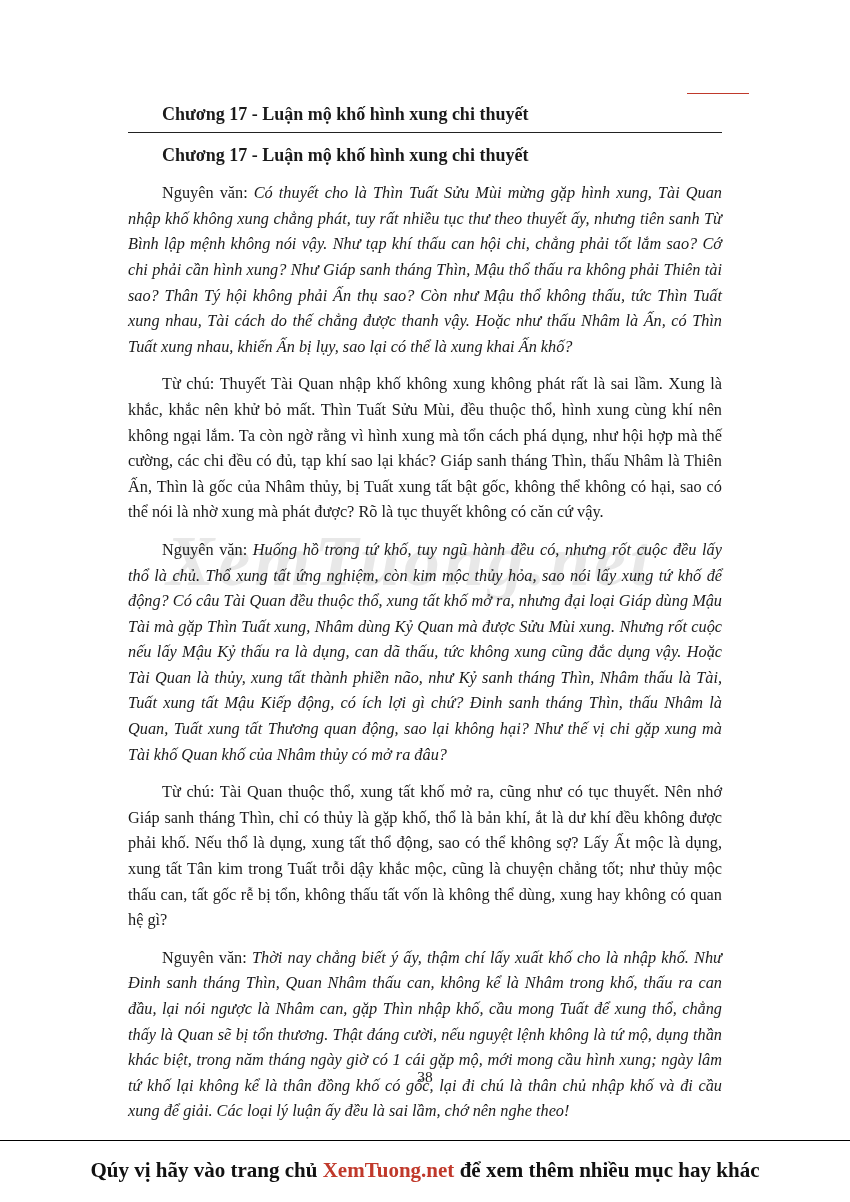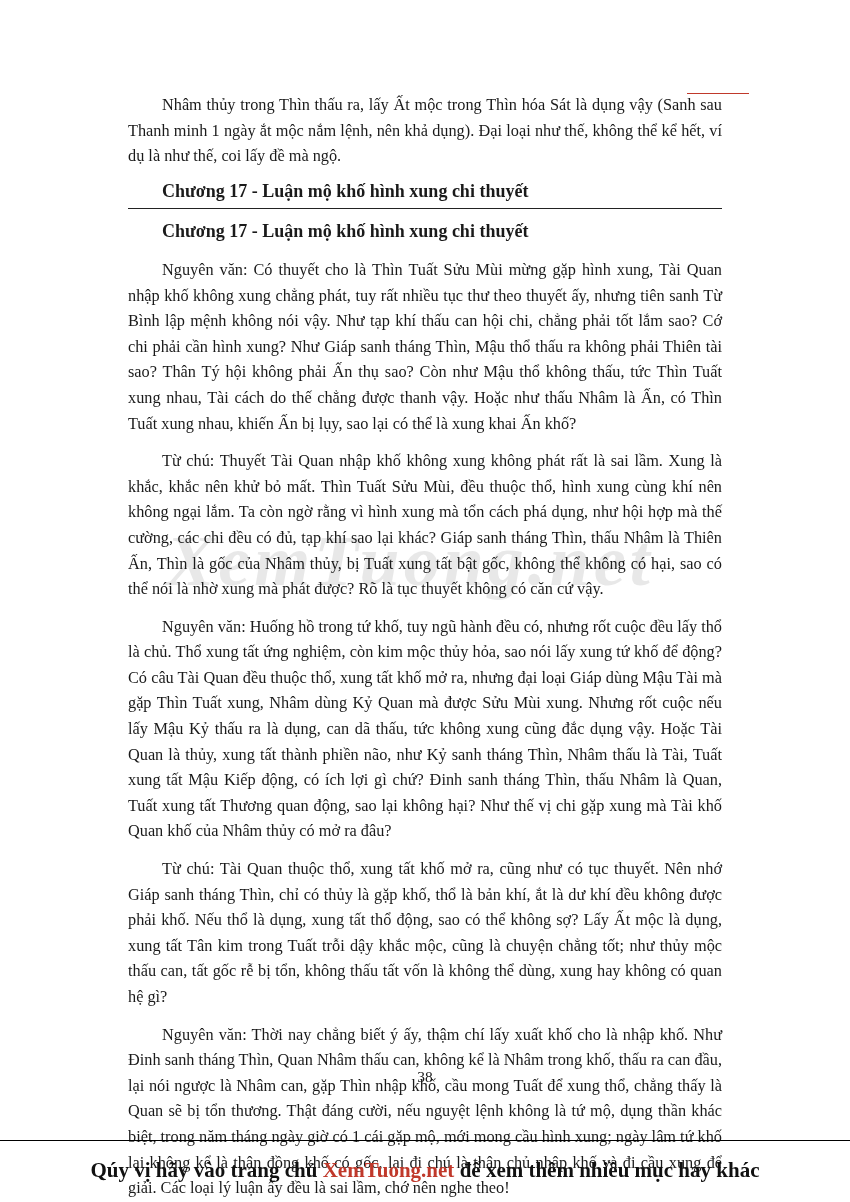--- a/index.html
+++ b/index.html
@@ -42,21 +42,21 @@
     line-height: 25.6px;
     text-align: justify;
     text-justify: inter-word;
     text-indent: 34px;
     hyphens: none;
   }
   .lead {
     font-weight: normal;
     font-style: normal;
   }
-  .ital { }
+  .ital { font-style: italic; }
   .chapter-head {
     font-weight: bold;
     font-size: 18px;
     line-height: 25.6px;
     text-indent: 34px;
     margin: 10px 0 0 0;
   }
   .hr-thin {
     border: none;
     border-top: 1px solid #222;
@@ -114,21 +114,20 @@
 <body>
 
 <div class="page">
 
   <div class="redline"></div>
 
   <div class="watermark">XemTuong.net</div>
 
   <div class="content">
 
-    <p class="para-0"><span>Nhâm thủy trong Thìn thấu ra, lấy Ất mộc trong Thìn hóa Sát là dụng vậy (Sanh sau Thanh minh 1 ngày ắt mộc nắm lệnh, nên khả dụng). Đại loại như thế, không thể kể hết, ví dụ là như thế, coi lấy đề mà ngộ.</span></p>
 
     <div class="chapter-head">Chương 17 - Luận mộ khố hình xung chi thuyết</div>
 
     <hr class="hr-thin">
 
     <div class="chapter-head" style="margin-top:0">Chương 17 - Luận mộ khố hình xung chi thuyết</div>
 
     <p class="para-gap"><span class="lead">Nguyên văn:</span><span class="ital"> Có thuyết cho là Thìn Tuất Sửu Mùi mừng gặp hình xung, Tài Quan nhập khố không xung chẳng phát, tuy rất nhiều tục thư theo thuyết ấy, nhưng tiên sanh Từ Bình lập mệnh không nói vậy. Như tạp khí thấu can hội chi, chẳng phải tốt lắm sao? Cớ chi phải cần hình xung? Như Giáp sanh tháng Thìn, Mậu thổ thấu ra không phải Thiên tài sao? Thân Tý hội không phải Ấn thụ sao? Còn như Mậu thổ không thấu, tức Thìn Tuất xung nhau, Tài cách do thế chẳng được thanh vậy. Hoặc như thấu Nhâm là Ấn, có Thìn Tuất xung nhau, khiến Ấn bị lụy, sao lại có thể là xung khai Ấn khố?</span></p>
 
     <p class="para-gap"><span class="lead">Từ chú:</span><span> Thuyết Tài Quan nhập khố không xung không phát rất là sai lầm. Xung là khắc, khắc nên khử bỏ mất. Thìn Tuất Sửu Mùi, đều thuộc thổ, hình xung cùng khí nên không ngại lắm. Ta còn ngờ rằng vì hình xung mà tổn cách phá dụng, như hội hợp mà thế cường, các chi đều có đủ, tạp khí sao lại khác? Giáp sanh tháng Thìn, thấu Nhâm là Thiên Ấn, Thìn là gốc của Nhâm thủy, bị Tuất xung tất bật gốc, không thể không có hại, sao có thể nói là nhờ xung mà phát được? Rõ là tục thuyết không có căn cứ vậy.</span></p>

